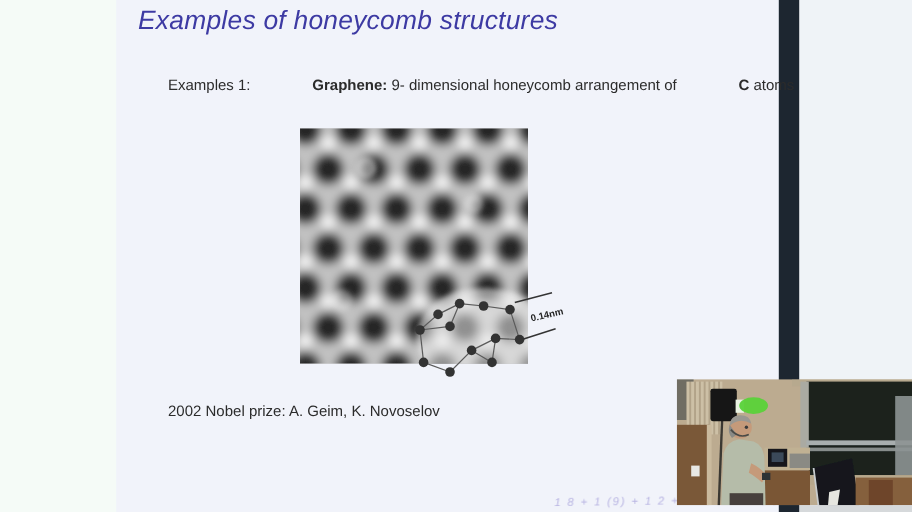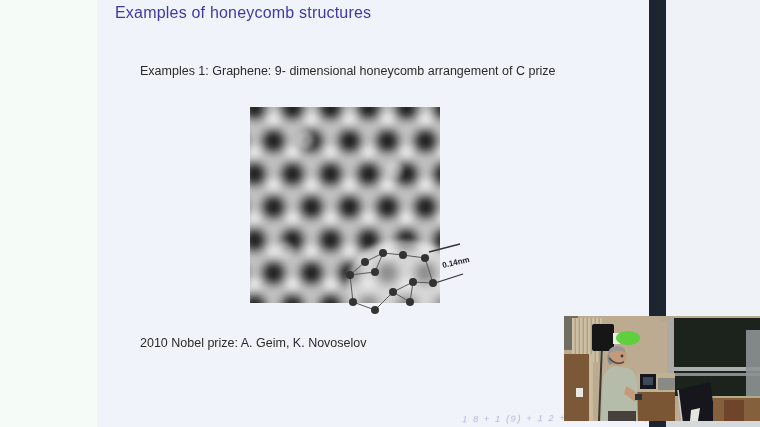--- a/index.html
+++ b/index.html
@@ -8,27 +8,27 @@
     font-family:"Liberation Sans",sans-serif;background:#f1f3fa;
   }
   .abs{position:absolute;}
   #left-margin{left:0;top:0;width:97px;height:427px;background:#f5fbf7;}
   #slide{left:97px;top:0;width:552px;height:427px;background:#f1f3fa;}
   #divider-bar{left:649px;top:0;width:17px;height:427px;background:#1d2630;z-index:0;}
   #right-margin{left:666px;top:0;width:94px;height:427px;background:#eff3f7;}
   #right-shadow{left:666px;top:421px;width:94px;height:6px;background:#d6d9db;z-index:0;}
   #slide-title{
     left:115px;top:4px;width:520px;
-    color:#3d3aa3;font-size:16px;font-weight:500;letter-spacing:.2px;white-space:nowrap;
+    color:#3d3aa3;font-size:22px;font-weight:500;letter-spacing:.2px;white-space:nowrap;font-style:italic;
   }
   #example-line{
     left:140px;top:64px;width:500px;
     color:#2b2b2b;font-size:12.5px;white-space:nowrap;
   }
-  #example-line .b{font-weight:normal;}
+  #example-line .b{font-weight:bold;margin-left:48px;}
   #credit-line{
     left:140px;top:336px;width:400px;
     color:#2b2b2b;font-size:12.5px;white-space:nowrap;
   }
   #figure-svg{left:245px;top:100px;z-index:1;}
   #webcam-svg{left:564px;top:316px;z-index:2;}
   #handwriting{
     left:462px;top:412px;width:200px;height:15px;z-index:1;
     color:#7b71c9;opacity:.48;font-size:9.5px;font-style:italic;
     letter-spacing:1.5px;white-space:nowrap;transform:rotate(-.8deg);
@@ -41,21 +41,21 @@
 <div id="screen">
 
   <div id="left-margin" class="abs"></div>
   <div id="slide" class="abs"></div>
   <div id="right-margin" class="abs"></div>
   <div id="right-shadow" class="abs"></div>
   <div id="divider-bar" class="abs"></div>
 
   <div id="slide-title" class="abs">Examples of honeycomb structures</div>
 
-  <div id="example-line" class="abs"><span>Examples 1: </span><span class="b">Graphene:</span><span> 9- dimensional honeycomb arrangement of </span><span class="b">C</span><span> prize</span></div>
+  <div id="example-line" class="abs"><span>Examples 1: </span><span class="b">Graphene:</span><span> 9- dimensional honeycomb arrangement of </span><span class="b">C</span><span> atoms</span></div>
 
   <svg id="figure-svg" class="abs" width="240" height="215" viewBox="0 0 240 215">
     <defs>
       <filter id="fblur" x="-30%" y="-30%" width="160%" height="160%">
           <feGaussianBlur stdDeviation="4.2"></feGaussianBlur>
         </filter>
       <filter id="fblur2" x="-60%" y="-60%" width="220%" height="220%">
           <feGaussianBlur stdDeviation="2.4"></feGaussianBlur>
         </filter>
       <clipPath id="imgclip">
@@ -131,21 +131,21 @@
           <circle cx="165" cy="202" r="4"></circle>
       </g>
       <g stroke="#333333" stroke-width="1.3">
         <line x1="184" y1="152" x2="215" y2="144"></line>
         <line x1="190" y1="183" x2="218" y2="174"></line>
       </g>
       <text x="198" y="168" transform="rotate(-13 198 168)" font-size="8" font-weight="bold" fill="#222222">0.14nm</text>
     </g>
   </svg>
 
-  <div id="credit-line" class="abs">2010 Nobel prize: A. Geim, K. Novoselov</div>
+  <div id="credit-line" class="abs">2002 Nobel prize: A. Geim, K. Novoselov</div>
 
   <div id="handwriting" class="abs">1 8 + 1 (9) + 1 2 + 1 2 1 + - 2 (1)</div>
 
   <svg id="webcam-svg" class="abs" width="196" height="105" viewBox="0 0 196 105">
     <defs>
       <filter id="wblur" x="-5%" y="-5%" width="110%" height="110%">
           <feGaussianBlur stdDeviation=".45"></feGaussianBlur>
         </filter>
       <pattern id="louver" width="4" height="6" patternUnits="userSpaceOnUse">
         <rect width="4" height="6" fill="#cdc0a6"></rect>

